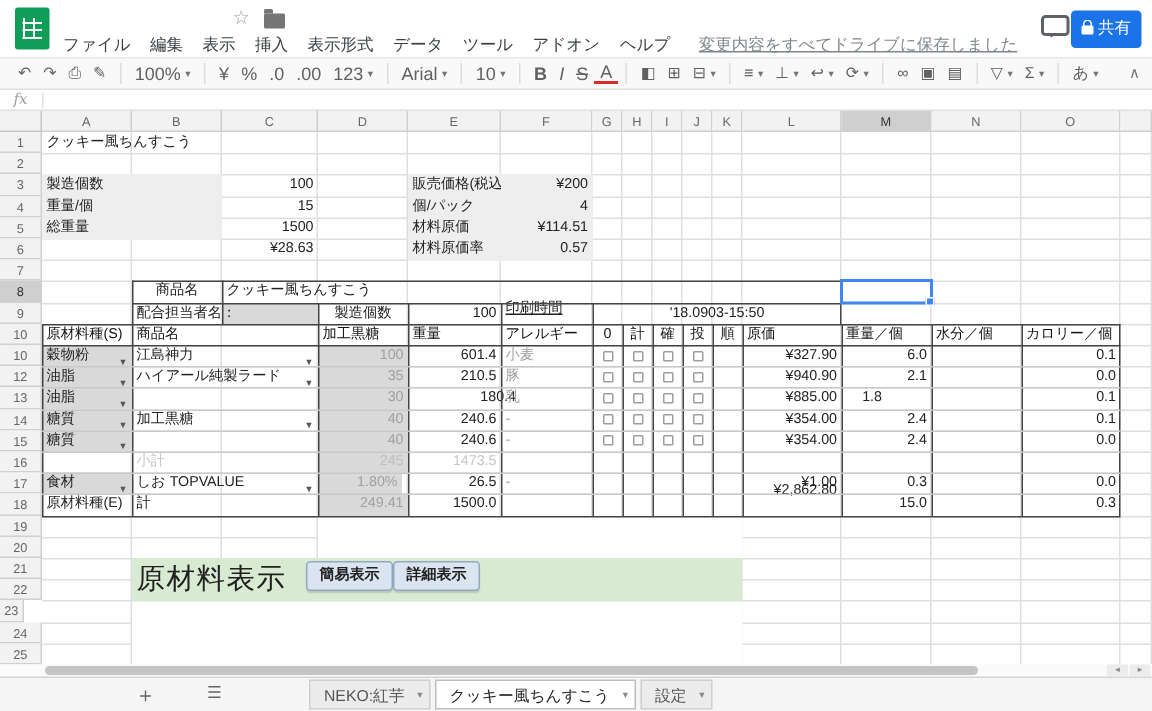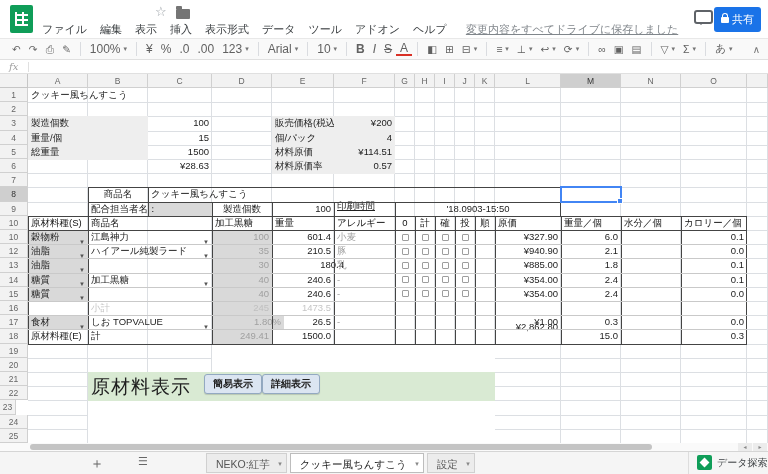--- a/index.html
+++ b/index.html
@@ -288,21 +288,21 @@
         <div class="cell al-r" style="left: 272px; top: 170.2px; width: 62px;">210.5</div>
         <div class="cell cls-muted" style="left: 334px; top: 170.2px; width: 61px;">豚</div>
         <div class="cell al-r" style="left: 495px; top: 170.2px; width: 66px;">¥940.90</div>
         <div class="cell al-r" style="left: 561px; top: 170.2px; width: 60px;">2.1</div>
         <div class="cell al-r" style="left: 681px; top: 170.2px; width: 66px;">0.0</div>
         <div class="cell cls-cat drop" style="left: 28px; top: 184.4px; width: 60px;">油脂</div>
         <div class="cell cls-ratio al-r" style="left: 212px; top: 184.4px; width: 60px;">30</div>
         <div class="cell al-r" style="left: 285px; top: 184.4px; width: 62px;">180.4</div>
         <div class="cell cls-muted" style="left: 334px; top: 184.4px; width: 61px;">乳</div>
         <div class="cell al-r" style="left: 495px; top: 184.4px; width: 66px;">¥885.00</div>
-        <div class="cell al-r" style="left: 561px; top: 184.4px; width: 60px;">1.8</div>
+        <div class="cell al-r" style="left: 531px; top: 184.4px; width: 60px;">1.8</div>
         <div class="cell al-r" style="left: 681px; top: 184.4px; width: 66px;">0.1</div>
         <div class="cell cls-cat drop" style="left: 28px; top: 198.6px; width: 60px;">糖質</div>
         <div class="cell drop" style="left: 88px; top: 198.6px; width: 124px;">加工黒糖</div>
         <div class="cell cls-ratio al-r" style="left: 212px; top: 198.6px; width: 60px;">40</div>
         <div class="cell al-r" style="left: 272px; top: 198.6px; width: 62px;">240.6</div>
         <div class="cell cls-muted" style="left: 334px; top: 198.6px; width: 61px;">-</div>
         <div class="cell al-r" style="left: 495px; top: 198.6px; width: 66px;">¥354.00</div>
         <div class="cell al-r" style="left: 561px; top: 198.6px; width: 60px;">2.4</div>
         <div class="cell al-r" style="left: 681px; top: 198.6px; width: 66px;">0.1</div>
         <div class="cell cls-cat drop" style="left: 28px; top: 212.8px; width: 60px;">糖質</div>
@@ -310,21 +310,21 @@
         <div class="cell al-r" style="left: 272px; top: 212.8px; width: 62px;">240.6</div>
         <div class="cell cls-muted" style="left: 334px; top: 212.8px; width: 61px;">-</div>
         <div class="cell al-r" style="left: 495px; top: 212.8px; width: 66px;">¥354.00</div>
         <div class="cell al-r" style="left: 561px; top: 212.8px; width: 60px;">2.4</div>
         <div class="cell al-r" style="left: 681px; top: 212.8px; width: 66px;">0.0</div>
         <div class="cell cls-faint" style="left: 88px; top: 227px; width: 124px;">小計</div>
         <div class="cell cls-ratiofaint al-r" style="left: 212px; top: 227px; width: 60px;">245</div>
         <div class="cell cls-faint al-r" style="left: 272px; top: 227px; width: 62px;">1473.5</div>
         <div class="cell cls-cat drop" style="left: 28px; top: 241.2px; width: 60px;">食材</div>
         <div class="cell drop" style="left: 88px; top: 241.2px; width: 124px;">しお TOPVALUE</div>
-        <div class="cell cls-ratio al-r" style="left: 212px; top: 241.2px; width: 72px;">1.80%</div>
+        <div class="cell cls-ratio al-r" style="left: 212px; top: 241.2px; width: 56px;">1.80%</div>
         <div class="cell al-r" style="left: 272px; top: 241.2px; width: 62px;">26.5</div>
         <div class="cell cls-muted" style="left: 334px; top: 241.2px; width: 61px;">-</div>
         <div class="cell al-r" style="left: 495px; top: 241.2px; width: 66px;">¥1.00</div>
         <div class="cell al-r" style="left: 561px; top: 241.2px; width: 60px;">0.3</div>
         <div class="cell al-r" style="left: 681px; top: 241.2px; width: 66px;">0.0</div>
         <div class="cell" style="left: 28px; top: 255.4px; width: 60px;">原材料種(E)</div>
         <div class="cell" style="left: 88px; top: 255.4px; width: 124px;">計</div>
         <div class="cell cls-ratio al-r" style="left: 212px; top: 255.4px; width: 60px;">249.41</div>
         <div class="cell al-r" style="left: 272px; top: 255.4px; width: 62px;">1500.0</div>
         <div class="cell al-r" style="left: 495px; top: 246px; width: 66px;">¥2,862.80</div>
@@ -443,18 +443,14 @@
   </div>
 
   <div id="tabbar">
     <div id="add-sheet">＋</div>
     <div id="all-sheets">☰</div>
     <div id="tabs">
         <div class="tab">NEKO:紅芋<span class="tcaret">▾</span></div>
         <div class="tab active">クッキー風ちんすこう<span class="tcaret">▾</span></div>
         <div class="tab">設定<span class="tcaret">▾</span></div>
       </div>
-    <div id="explore">
-      <div id="explore-icon"></div>
-      <div id="explore-label">データ探索</div>
-    </div>
   </div>
 </div>
 
 </body></html>

